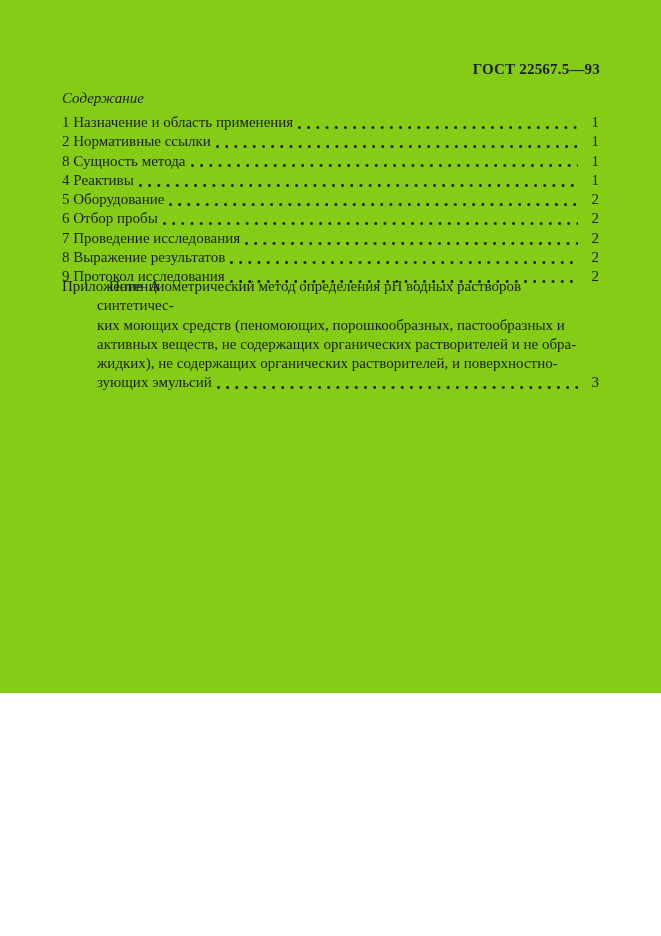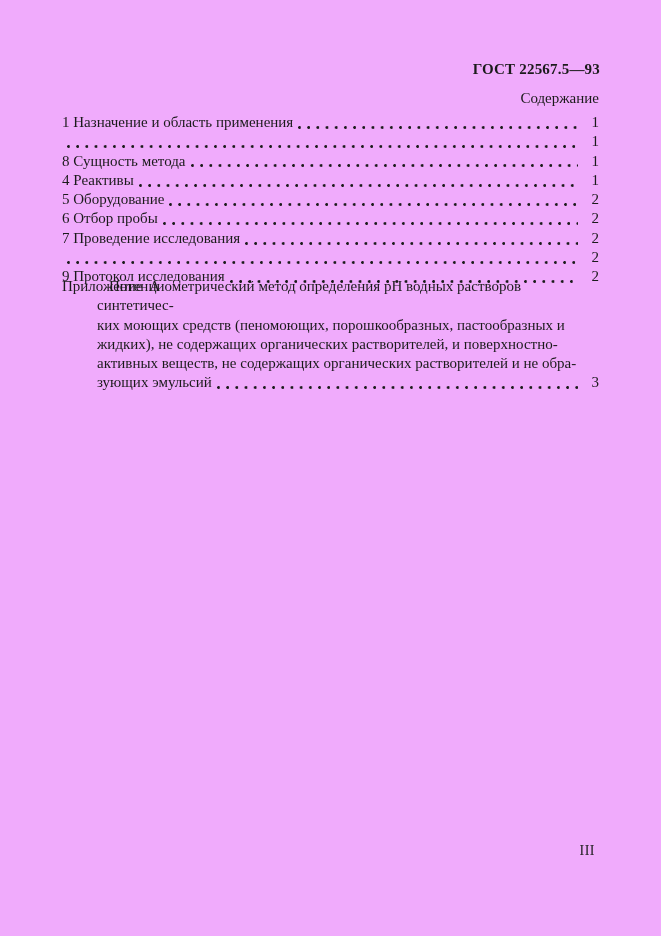--- a/index.html
+++ b/index.html
@@ -1,44 +1,45 @@
 <!DOCTYPE html>
 <html><head>
 <meta charset="utf-8">
 <style>
   * { margin: 0; padding: 0; box-sizing: border-box; }
   html, body { background: #ffffff; }
   .page {
     position: relative;
     width: 661px;
-    height: 936px;
+    height: 693px;
     margin: 0 auto;
-    background: #f0abfc;
+    background: #84cc16;
     color: #1b1b1b;
     font-family: "Liberation Serif", "DejaVu Serif", serif;
     font-size: 15px;
     overflow: hidden;
   }
   .doc-code {
     position: absolute;
     top: 61px;
     right: 61px;
     font-weight: bold;
     letter-spacing: 0.2px;
     white-space: nowrap;
   }
   .content-col {
     position: absolute;
     left: 62px;
     width: 537px;
   }
   .toc-title {
     top: 89px;
-    text-align: right;
+    text-align: left;
     line-height: 19px;
+    font-style: italic;
   }
   .toc-list {
     top: 113px;
   }
   .toc-row {
     display: flex;
     align-items: baseline;
     line-height: 19.3px;
     white-space: nowrap;
   }
@@ -103,20 +104,21 @@
 
   <div class="content-col toc-title">Содержание</div>
 
   <div class="content-col toc-list">
     <div class="toc-row">
       <span>1 Назначение и область применения</span>
       <span class="dots"></span>
       <span class="page-num">1</span>
     </div>
     <div class="toc-row">
+      <span>2 Нормативные ссылки</span>
       <span class="dots"></span>
       <span class="page-num">1</span>
     </div>
     <div class="toc-row">
       <span>8 Сущность метода</span>
       <span class="dots"></span>
       <span class="page-num">1</span>
     </div>
     <div class="toc-row">
       <span>4 Реактивы</span>
@@ -132,37 +134,38 @@
       <span>6 Отбор пробы</span>
       <span class="dots"></span>
       <span class="page-num">2</span>
     </div>
     <div class="toc-row">
       <span>7 Проведение исследования</span>
       <span class="dots"></span>
       <span class="page-num">2</span>
     </div>
     <div class="toc-row">
+      <span>8 Выражение результатов</span>
       <span class="dots"></span>
       <span class="page-num">2</span>
     </div>
     <div class="toc-row">
       <span>9 Протокол исследования</span>
       <span class="dots"></span>
       <span class="page-num">2</span>
     </div>
   </div>
 
   <div class="content-col appendix">
     <span class="appendix-label">Приложение А</span>
     <div class="appendix-text">
       <div class="app-line first">Потенциометрический метод определения pH водных растворов синтетичес-</div>
       <div class="app-line">ких моющих средств (пеномоющих, порошкообразных, пастообразных и</div>
+      <div class="app-line">активных веществ, не содержащих органических растворителей и не обра-</div>
       <div class="app-line">жидких), не содержащих органических растворителей, и поверхностно-</div>
-      <div class="app-line">активных веществ, не содержащих органических растворителей и не обра-</div>
       <div class="app-line last">
         <span>зующих эмульсий</span>
         <span class="dots"></span>
         <span class="page-num">3</span>
       </div>
     </div>
   </div>
 
   <div class="folio">III</div>
 

